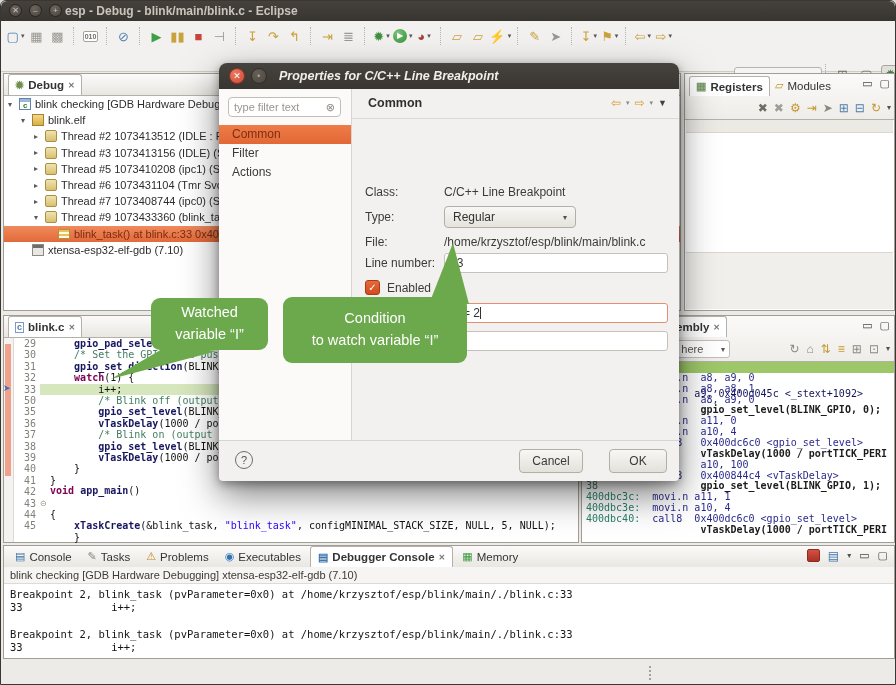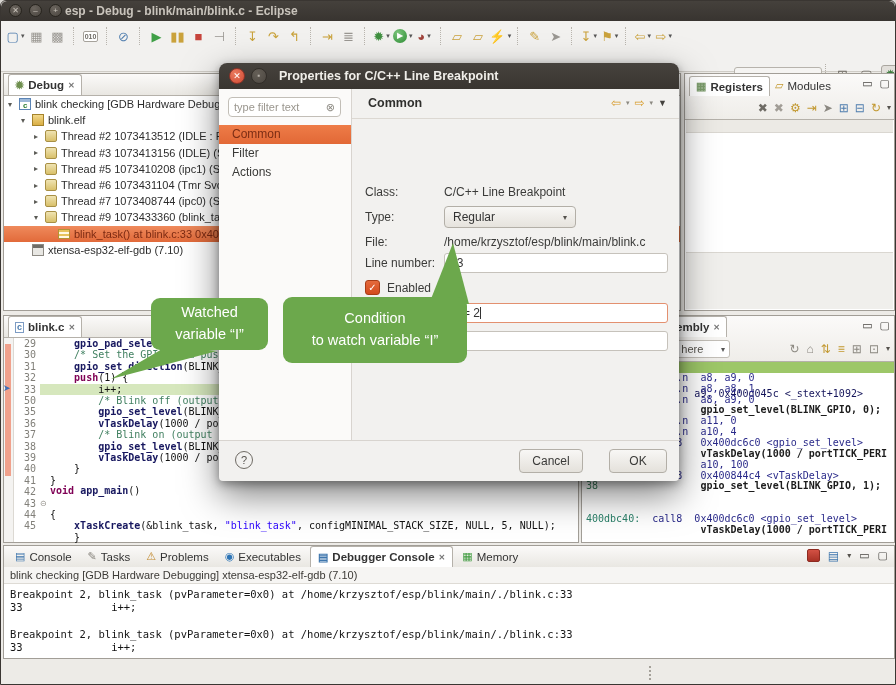--- a/index.html
+++ b/index.html
@@ -95,21 +95,21 @@
   .ci-memory::before{content:"▦";color:#3f9b3f;}
   #cons-btns{position:absolute;right:6px;top:3px;display:flex;gap:8px;align-items:center;}
   #cons-term{width:11px;height:11px;background:linear-gradient(#d35144,#a93226);border:1px solid #8e2a20;border-radius:2px;}
   #cons-hdr{position:absolute;left:0;right:0;top:21px;height:17px;background:#f6f5f3;border-bottom:1px solid #dedbd5;font-size:11px;color:#3c3a36;padding:2px 0 0 6px;box-sizing:border-box;}
   #cons-lines{position:absolute;left:6px;top:42px;right:2px;bottom:2px;font-family:"DejaVu Sans Mono",monospace;font-size:10.5px;color:#141414;overflow:hidden;}
   .cons-line{position:absolute;white-space:pre;height:13.2px;line-height:13.2px;}
   #sash{position:absolute;left:648px;top:665px;height:14px;border-left:2px dotted #a5a19a;}
   
   #dialog{position:absolute;left:218px;top:62px;width:460px;height:418px;background:#f2f1ef;border-radius:8px 8px 4px 4px;box-shadow:0 14px 36px rgba(0,0,0,.5),0 3px 10px rgba(0,0,0,.35);z-index:40;}
   #dlg-title{position:absolute;left:0;right:0;top:0;height:26px;background:linear-gradient(#474archive3e,#3a3631);background:linear-gradient(#46423d,#393530);border-radius:8px 8px 0 0;}
-  #dlg-title-text{position:absolute;left:60px;top:6px;color:#f0eee9;font-size:12.5px;font-weight:bold;white-space:nowrap;}
+  #dlg-title-text{position:absolute;left:60px;top:6px;color:#f0eee9;font-size:12.5px;font-weight:bold;white-space:nowrap;font-style:italic;}
   .dlg-circle{position:absolute;top:5px;width:16px;height:16px;border-radius:50%;box-sizing:border-box;text-align:center;}
   #dlg-close{left:10px;background:radial-gradient(circle at 35% 30%,#ea7a5f,#cf4a33);border:1px solid #8e3328;color:#fff;font-size:9px;line-height:14px;}
   #dlg-circle2{left:32px;background:radial-gradient(circle at 35% 30%,#655f57,#4b4640);border:1px solid #322e29;color:#b9b3ab;font-size:8px;line-height:14px;}
   #dlg-left{position:absolute;left:0;top:26px;width:132px;bottom:40px;background:#fbfaf9;border-right:1px solid #d8d4cf;}
   #dlg-filter{position:absolute;left:9px;top:8px;width:113px;height:20px;background:#fff;border:1px solid #c2beb7;border-radius:4px;box-sizing:border-box;font-size:11px;color:#9a968e;display:flex;align-items:center;padding:0 5px;}
   #dlg-filter .ph{flex:1;white-space:nowrap;overflow:hidden;}
   .g-clear::before{content:"⊗";color:#8b8881;font-size:11px;}
   #dlg-sections{position:absolute;left:0;right:0;top:36px;}
   .dlg-sec-row{height:19px;line-height:19px;padding-left:13px;font-size:12px;color:#3a3a38;}
   .dlg-sec-row.sel{background:linear-gradient(#ee7c48,#e26836);color:#7c2d14;}
@@ -381,21 +381,21 @@
         <div class="lnum" style="top: 159.6px;">43</div>
         <div class="lnum" style="top: 171px;">44</div>
         <div class="lnum" style="top: 182.4px;">45</div>
         <div class="lnum" style="top: 193.8px;"></div>
       </div>
     <span id="fold-icon" style="top: 182.6px;">⊝</span>
     <div id="code-lines">
         <div class="cline" style="top: 0px;"><span class="tk-pln">    </span><span class="tk-fn">gpio_pad_select_gpio</span><span class="tk-pln">(BLINK_GPIO);</span></div>
         <div class="cline" style="top: 11.4px;"><span class="tk-pln">    </span><span class="tk-cmt">/* Set the GPIO as a push/pull output */</span></div>
         <div class="cline" style="top: 22.8px;"><span class="tk-pln">    </span><span class="tk-fn">gpio_set_direction</span><span class="tk-pln">(BLINK_GPIO, GPIO_MODE_OUTPUT);</span></div>
-        <div class="cline" style="top: 34.2px;"><span class="tk-pln">    </span><span class="tk-kw">push</span><span class="tk-pln">(1) {</span></div>
+        <div class="cline" style="top: 34.2px;"><span class="tk-pln">    </span><span class="tk-kw">watch</span><span class="tk-pln">(1) {</span></div>
         <div class="cur-line" style="top: 45.6px;"></div>
         <div class="cline" style="top: 45.6px;"><span class="tk-pln">        i++;</span></div>
         <div class="cline" style="top: 57px;"><span class="tk-pln">        </span><span class="tk-cmt">/* Blink off (output low) */</span></div>
         <div class="cline" style="top: 68.4px;"><span class="tk-pln">        </span><span class="tk-fn">gpio_set_level</span><span class="tk-pln">(BLINK_GPIO, 0);</span></div>
         <div class="cline" style="top: 79.8px;"><span class="tk-pln">        </span><span class="tk-fn">vTaskDelay</span><span class="tk-pln">(1000 / portTICK_PERIOD_MS);</span></div>
         <div class="cline" style="top: 91.2px;"><span class="tk-pln">        </span><span class="tk-cmt">/* Blink on (output high) */</span></div>
         <div class="cline" style="top: 102.6px;"><span class="tk-pln">        </span><span class="tk-fn">gpio_set_level</span><span class="tk-pln">(BLINK_GPIO, 1);</span></div>
         <div class="cline" style="top: 114px;"><span class="tk-pln">        </span><span class="tk-fn">vTaskDelay</span><span class="tk-pln">(1000 / portTICK_PERIOD_MS);</span></div>
         <div class="cline" style="top: 125.4px;"><span class="tk-pln">    }</span></div>
         <div class="cline" style="top: 136.8px;"><span class="tk-pln">}</span></div>
@@ -438,20 +438,22 @@
         <div class="drow" style="top: 21.7px;"><span class="d-asm">              i.n  a8, a8, 1</span></div>
         <div class="drow" style="top: 32.55px;"><span class="d-asm">              i.n  a8, a9, 0</span></div>
         <div class="drow" style="top: 43.4px;"><span class="d-src">                   gpio_set_level(BLINK_GPIO, 0);</span></div>
         <div class="drow" style="top: 54.25px;"><span class="d-asm">              i.n  a11, 0</span></div>
         <div class="drow" style="top: 65.1px;"><span class="d-asm">              i.n  a10, 4</span></div>
         <div class="drow" style="top: 75.95px;"><span class="d-asm">              l8   0x400dc6c0 &lt;gpio_set_level&gt;</span></div>
         <div class="drow" style="top: 86.8px;"><span class="d-src">                   vTaskDelay(1000 / portTICK_PERI</span></div>
         <div class="drow" style="top: 97.65px;"><span class="d-asm">              i    a10, 100</span></div>
         <div class="drow" style="top: 108.5px;"><span class="d-asm">              l8   0x400844c4 &lt;vTaskDelay&gt;</span></div>
         <div class="drow" style="top: 119.35px;"><span class="d-lnum">38</span><span class="d-src">                 gpio_set_level(BLINK_GPIO, 1);</span></div>
+        <div class="drow" style="top: 130.2px;"><span class="d-addr">400dbc3c:</span><span class="d-asm">  movi.n a11, 1</span></div>
+        <div class="drow" style="top: 141.05px;"><span class="d-addr">400dbc3e:</span><span class="d-asm">  movi.n a10, 4</span></div>
         <div class="drow" style="top: 151.9px;"><span class="d-addr">400dbc40:</span><span class="d-asm">  call8  0x400dc6c0 &lt;gpio_set_level&gt;</span></div>
         <div class="drow" style="top: 162.75px;"><span class="d-src">                   vTaskDelay(1000 / portTICK_PERI</span></div>
       </div>
   </div>
 
   <div id="console-view" class="view">
     <div class="tabbar">
       <div id="ctabs">
           <span class="ctab">
             <span class="ci ci-console"></span>

